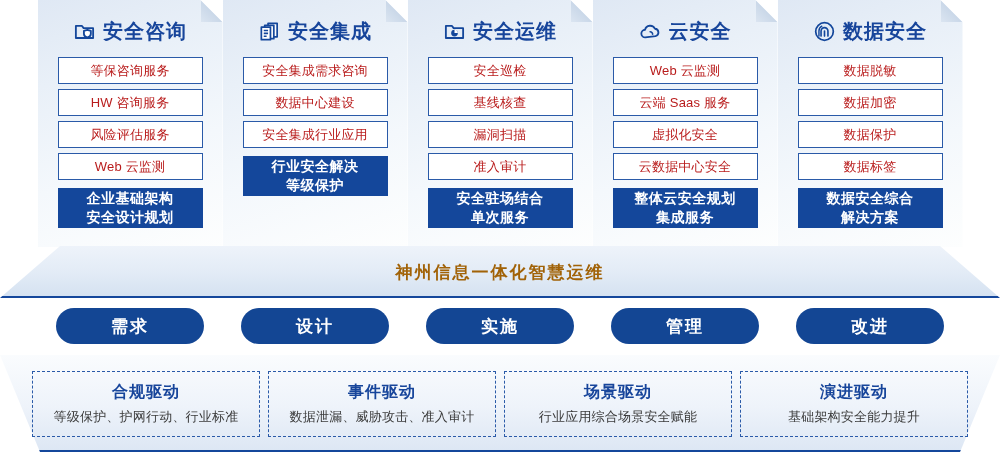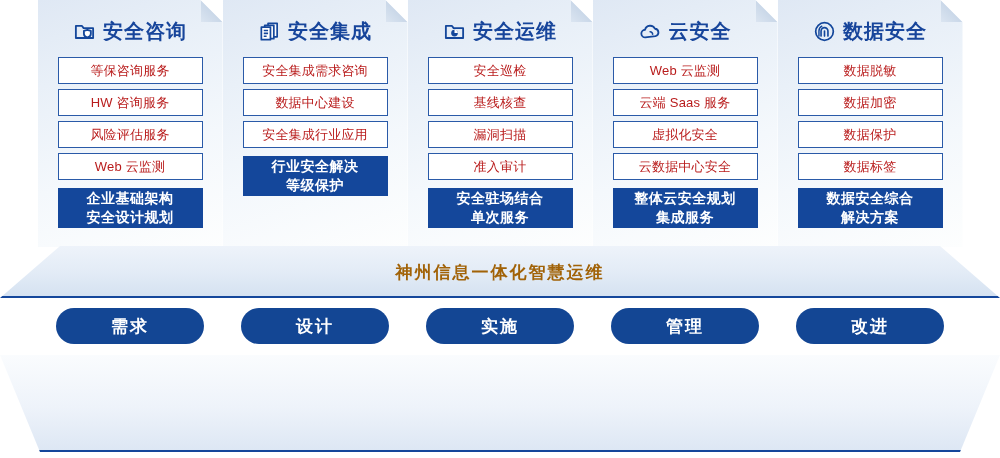--- a/index.html
+++ b/index.html
@@ -324,14 +324,32 @@
 
   <div class="pills">
     <div class="pill">需求</div>
     <div class="pill">设计</div>
     <div class="pill">实施</div>
     <div class="pill">管理</div>
     <div class="pill">改进</div>
   </div>
 
   <div class="bottombar"></div>
+  <div class="drivers">
+    <div class="driver">
+      <div class="driver-title">合规驱动</div>
+      <div class="driver-desc">等级保护、护网行动、行业标准</div>
+    </div>
+    <div class="driver">
+      <div class="driver-title">事件驱动</div>
+      <div class="driver-desc">数据泄漏、威胁攻击、准入审计</div>
+    </div>
+    <div class="driver">
+      <div class="driver-title">场景驱动</div>
+      <div class="driver-desc">行业应用综合场景安全赋能</div>
+    </div>
+    <div class="driver">
+      <div class="driver-title">演进驱动</div>
+      <div class="driver-desc">基础架构安全能力提升</div>
+    </div>
+  </div>
 
 </div>
 
 </body></html>

